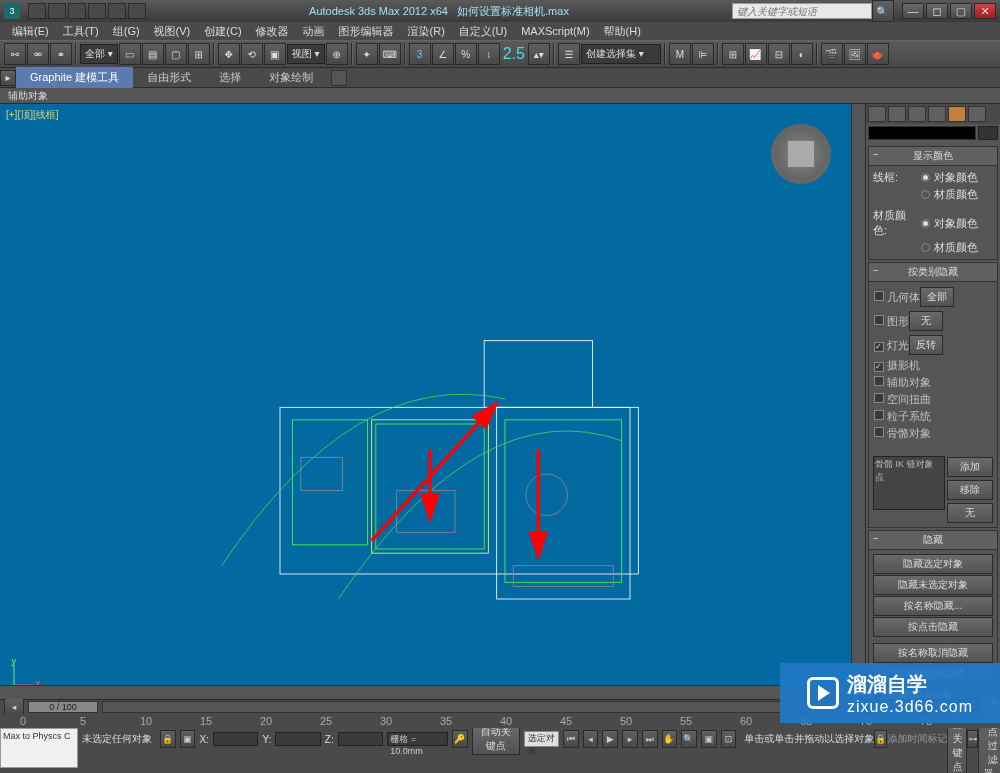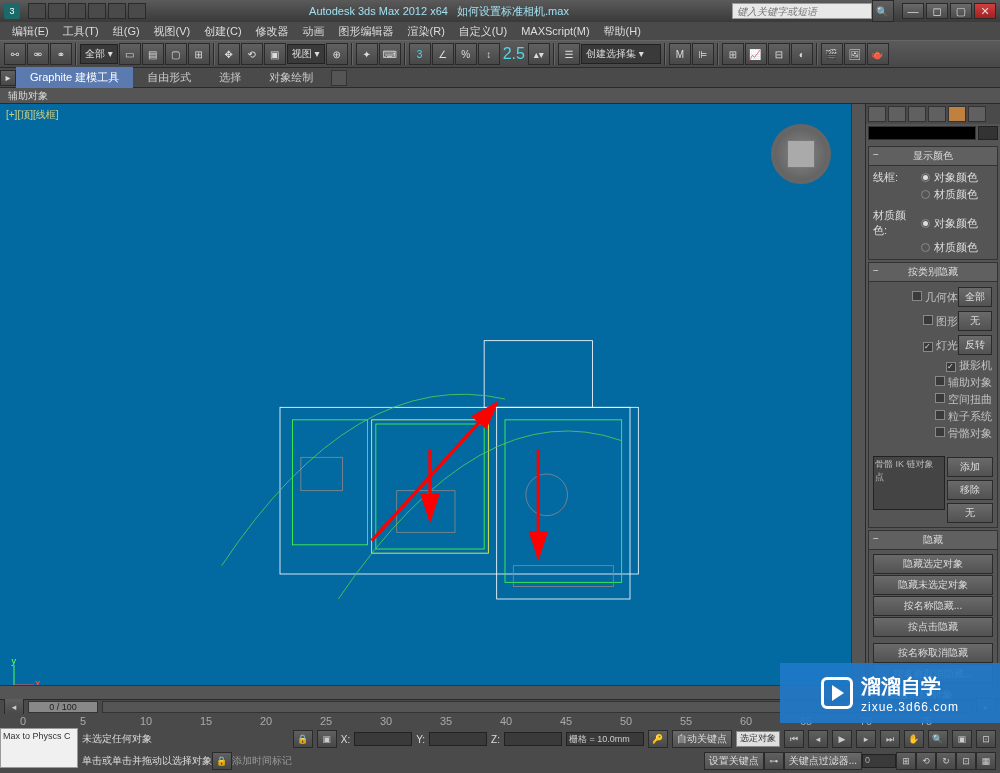--- a/index.html
+++ b/index.html
@@ -58,21 +58,21 @@
 .rollout-head::before { content:"−"; position:absolute; left:4px; }
 .rollout-body { padding: 3px 4px; }
 .row-opt { display: flex; align-items: center; gap: 4px; font-size: 10px; color: #ddd; padding: 1px 0; }
 .row-opt .lbl { width: 44px; }
 .radio { width: 9px; height: 9px; border-radius: 50%; border: 1px solid #888; display:inline-block; }
 .radio.on::after { content:""; display:block; width:5px; height:5px; background:#ddd; border-radius:50%; margin:1px; }
 .chk { width: 10px; height: 10px; border: 1px solid #888; display:inline-block; background:#3a3a3a; }
 .chk.on::after { content:"✓"; color:#ddd; font-size:8px; display:block; line-height:8px; }
 .panel-btn { background: linear-gradient(#6a6a6a,#525252); border: 1px solid #2a2a2a; color: #ddd; text-align: center; padding: 2px 4px; font-size: 10px; margin: 1px 0; display:block; }
 .panel-btn.full { width: 100%; }
-.hide-row { display:flex; justify-content:flex-end; align-items:center; padding:1px 1px; font-size:10px; }
+.hide-row { display:flex; justify-content:flex-start; align-items:center; padding:1px 1px; font-size:10px; }
 .listbox { width: 72px; height: 54px; background: #444; border: 1px solid #222; font-size: 9px; color:#bbb; padding:1px; }
 
 
 .bottom-area { height: 74px; background: #4a4a4a; border-top: 1px solid #2a2a2a; display:flex; flex-direction:column; }
 .timeline { height: 14px; display:flex; align-items:center; padding: 0 4px; gap:4px; }
 .time-slider { flex:0 0 70px; height:12px; background:#888; border:1px solid #333; text-align:center; font-size:9px; color:#222; }
 .time-track { flex:1; height:12px; background:#555; border:1px solid #333; position:relative; }
 .time-ruler { height: 14px; background: #4a4a4a; position: relative; font-size:8px; color:#aaa; padding:0 40px; }
 .time-ruler span { position:absolute; top:1px; }
 .status-row { height: 22px; display:flex; align-items:center; padding: 0 4px; gap: 4px; }
@@ -83,21 +83,21 @@
 .grid-box { width: 78px; height: 14px; background: #3a3a3a; border: 1px solid #222; color:#ccc; font-size:9px; padding:0 2px; }
 .bot-btn { width: 20px; height: 18px; background: linear-gradient(#606060,#484848); border: 1px solid #2a2a2a; display:inline-flex;align-items:center;justify-content:center;color:#ccc;font-size:9px; }
 .bot-dropdown { height: 16px; background: #e0e0e0; border: 1px solid #888; color:#333; font-size:9px; padding:0 3px; }
 
 
 .watermark { position: absolute; bottom: 50px; right: 0; width: 220px; height: 60px; background: rgba(30,120,200,0.92); display:flex; align-items:center; justify-content:center; gap:8px; }
 .watermark .play { width:32px; height:32px; border:3px solid #fff; border-radius:6px; display:flex;align-items:center;justify-content:center; }
 .watermark .play::after { content:""; border-left:12px solid #fff; border-top:8px solid transparent; border-bottom:8px solid transparent; margin-left:3px; }
 .watermark .txt { color:#fff; }
 .watermark .txt .big { font-size:20px; font-weight:bold; }
-.watermark .txt .small { font-size:12px; letter-spacing:1px; }
+.watermark .txt .small { font-size:16px; letter-spacing:1px; }
 
 .vscroll { width: 14px; background: #555; border-left:1px solid #333; }
 .hscroll { height: 14px; background: #555; border-top:1px solid #333; }
 </style>
 </head>
 <body>
 
 <div class="titlebar">
   <div class="app-icon">3</div>
   <div class="title-tools">
@@ -362,21 +362,21 @@
     <span style="left:56%">45</span>
     <span style="left:62%">50</span>
     <span style="left:68%">55</span>
     <span style="left:74%">60</span>
     <span style="left:80%">65</span>
     <span style="left:86%">70</span>
     <span style="left:92%">75</span>
   </div>
   <div style="display:flex;flex:1">
     <div class="script-box">Max to Physcs C</div>
-    <div style="flex:1;display:flex;flex-direction:column">
+    <div style="flex:1;display:flex;flex-direction:row">
       <div class="status-row">
         <span class="status-text">未选定任何对象</span>
         <span style="flex:1"></span>
         <span class="bot-btn">🔒</span>
         <span class="bot-btn">▣</span>
         <span class="status-text">X:</span>
           <span class="coord-box"></span>
         <span class="status-text">Y:</span>
           <span class="coord-box"></span>
         <span class="status-text">Z:</span>

